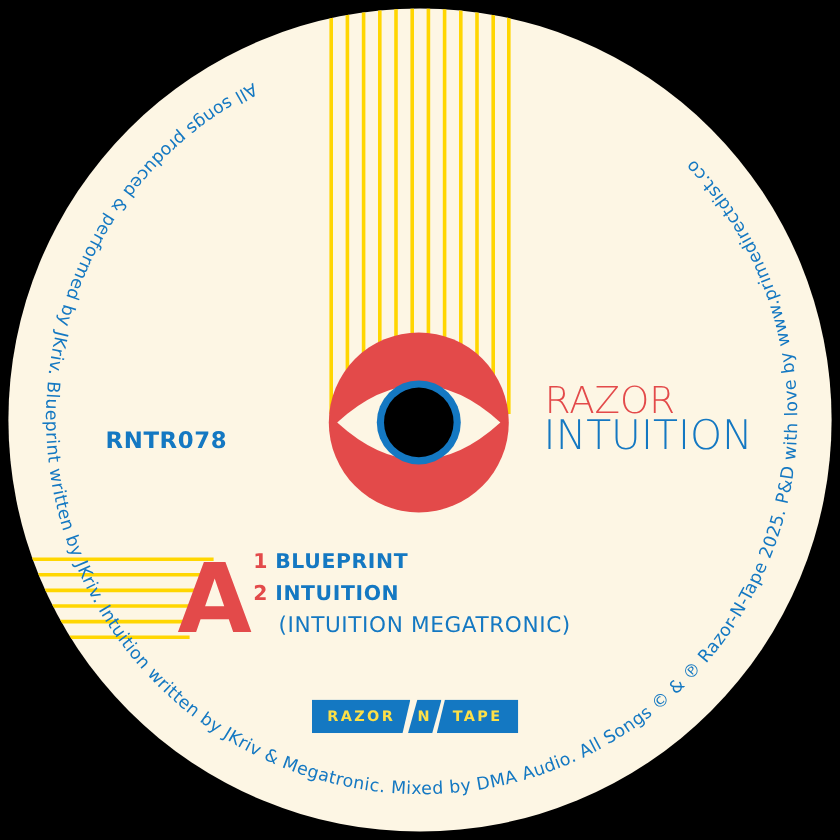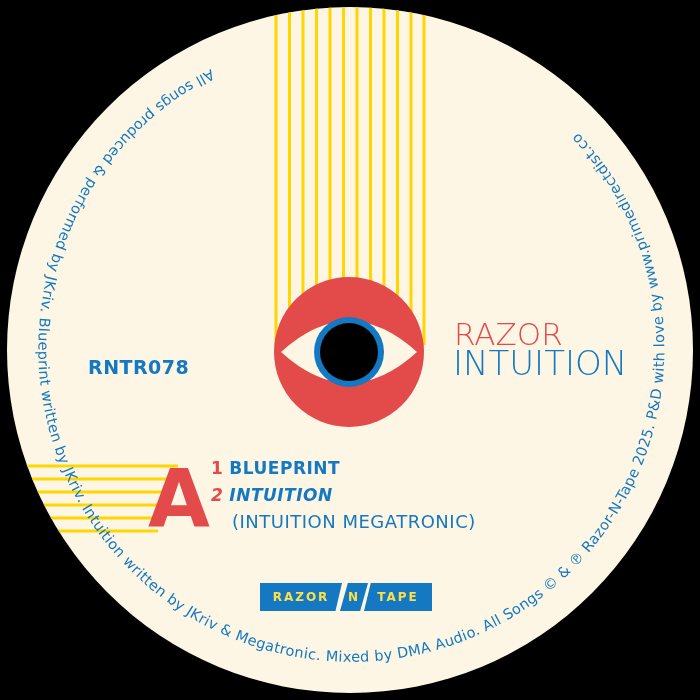--- a/index.html
+++ b/index.html
@@ -23,21 +23,21 @@
     font-weight: 200; letter-spacing: 0px;
   }
   .side-letter {
     position: absolute; left: 148px; top: 460px;
     font: bold 80px "DejaVu Sans", sans-serif; color: #e34a4a; line-height: 80px;
   }
   .track { position: absolute; font: 17px "DejaVu Sans", sans-serif; color: #1478c2; letter-spacing: 0.5px; }
   .track .num { color: #e34a4a; font-weight: bold; margin-right: 6px; }
   .track .name { font-weight: bold; }
   .t1 { left: 211px; top: 458px; }
-  .t2 { left: 211px; top: 485px; font-style: italic; }
+  .t2 { left: 211px; top: 485px; }
   .t3 { left: 232px; top: 511px; font-size: 18px; }
   .logo {
     position: absolute; left: 260px; top: 583px; width: 172px; height: 28px;
   }
   .logo-seg { position: absolute; top: 0; height: 28px; background: #1478c2; color: #fde047;
     font: bold 12px "DejaVu Sans", sans-serif; letter-spacing: 2px; display: flex; align-items: center; justify-content: center; text-align: right; }
   svg text { font-family: "DejaVu Sans", sans-serif; }
 </style>
 </head>
 <body>

